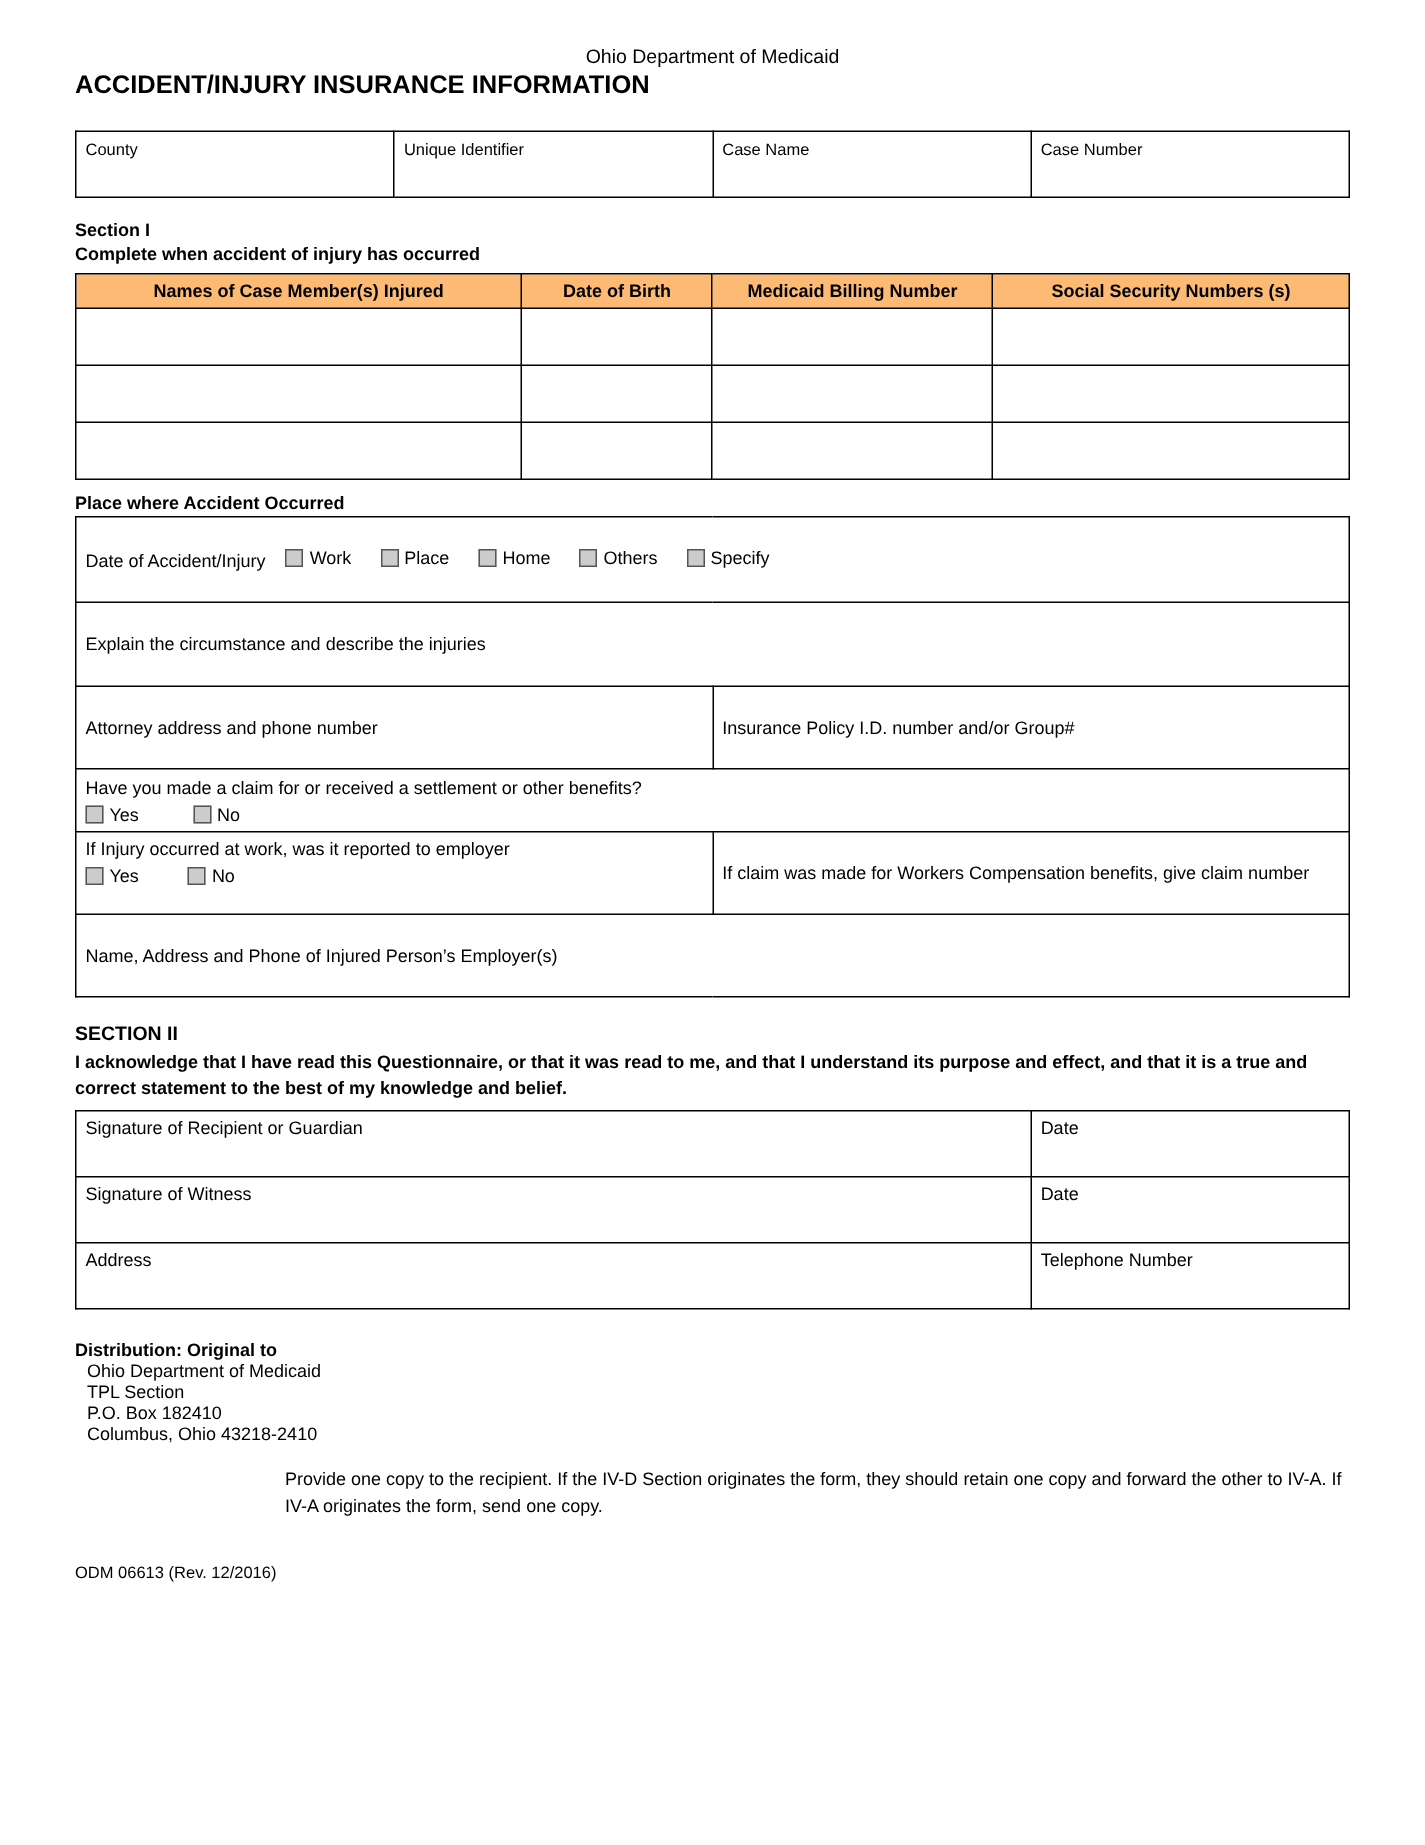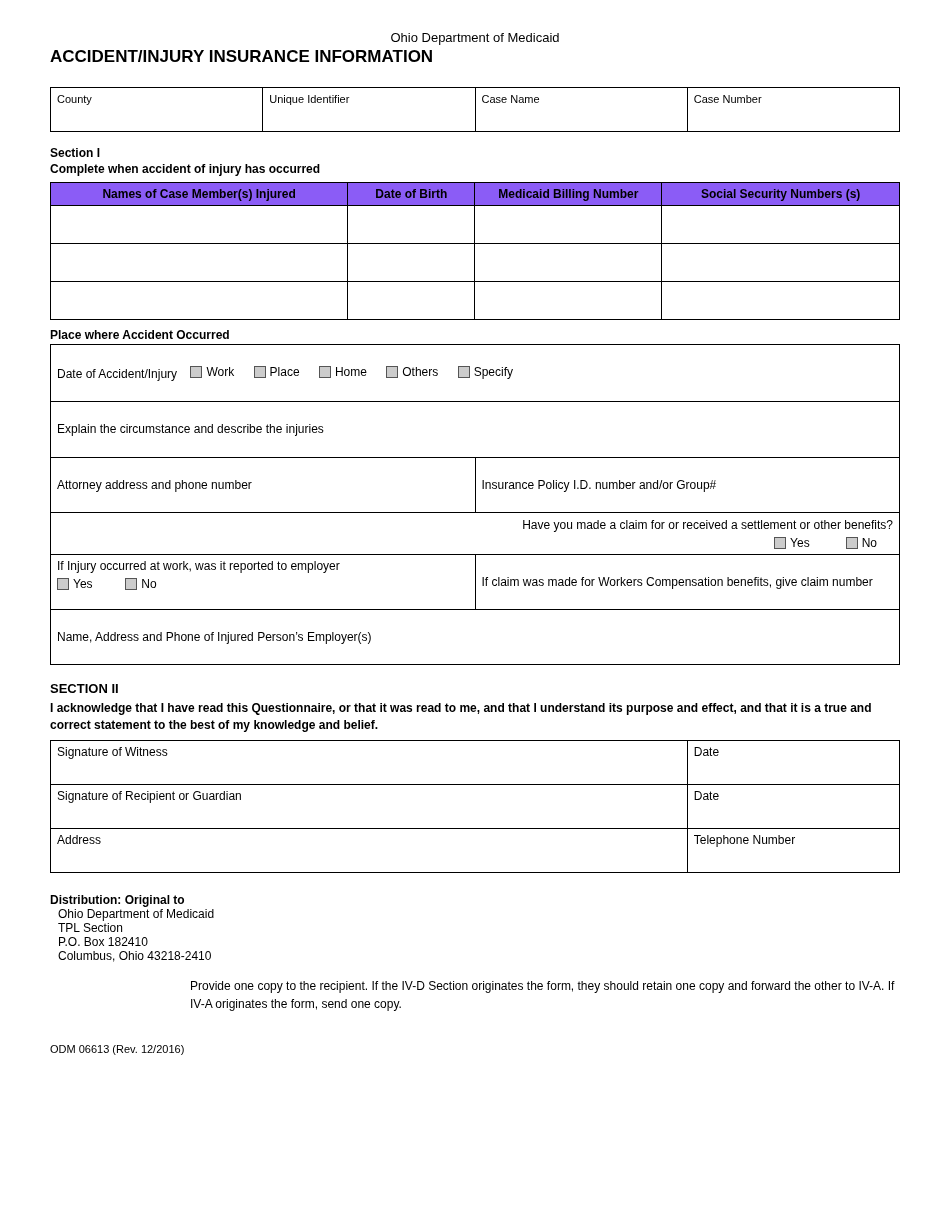--- a/index.html
+++ b/index.html
@@ -43,21 +43,21 @@
     }
     .form-table td, .form-table th {
       border: 1px solid #000;
       padding: 4px 6px;
       vertical-align: top;
     }
     .form-table th {
       font-weight: bold;
       text-align: center;
       font-size: 12px;
-      background: #8b5cf6;
+      background: #fdba74;
     }
     .col-name { width: 35%; }
     .col-dob { width: 15%; }
     .col-billing { width: 22%; }
     .col-ssn { width: 28%; }
 
     .row-data { height: 38px; }
 
     
     .accident-table {
@@ -230,21 +230,21 @@
   <tr>
     <td class="half-left medium-cell">
       <span>Attorney address and phone number</span>
     </td>
     <td class="half-right medium-cell">
       <span>Insurance Policy I.D. number and/or Group#</span>
     </td>
   </tr>
 
   <tr>
-    <td colspan="2" style="padding-top:5px; padding-bottom:2px;text-align:right;">
+    <td colspan="2" style="padding-top:5px; padding-bottom:2px;">
       <div>Have you made a claim for or received a settlement or other benefits?</div>
       <div style="margin-top:4px;">
         <span class="checkbox-row">
           <span class="checkbox-box"></span>
           <span>Yes</span>
         </span>
         &nbsp;&nbsp;&nbsp;&nbsp;
         <span class="checkbox-row">
           <span class="checkbox-box"></span>
           <span>No</span>
@@ -281,29 +281,29 @@
 </tbody>
   </table>
 
 <div class="section2-header">SECTION II</div>
 <div class="section2-text">I acknowledge that I have read this Questionnaire, or that it was read to me, and that I understand its purpose and effect, and that it is a true and correct statement to the best of my knowledge and belief.</div>
 
 <table class="sig-table">
   <tbody>
       <tr>
     <td style="width:75%;">
-      <span>Signature of Witness</span>
+      <span>Signature of Recipient or Guardian</span>
     </td>
     <td style="width:25%;">
       <span>Date</span>
     </td>
   </tr>
   <tr>
     <td style="width:75%;">
-      <span>Signature of Recipient or Guardian</span>
+      <span>Signature of Witness</span>
     </td>
     <td style="width:25%;">
       <span>Date</span>
     </td>
   </tr>
   <tr>
     <td style="width:75%;">
       <span>Address</span>
     </td>
     <td style="width:25%;">

